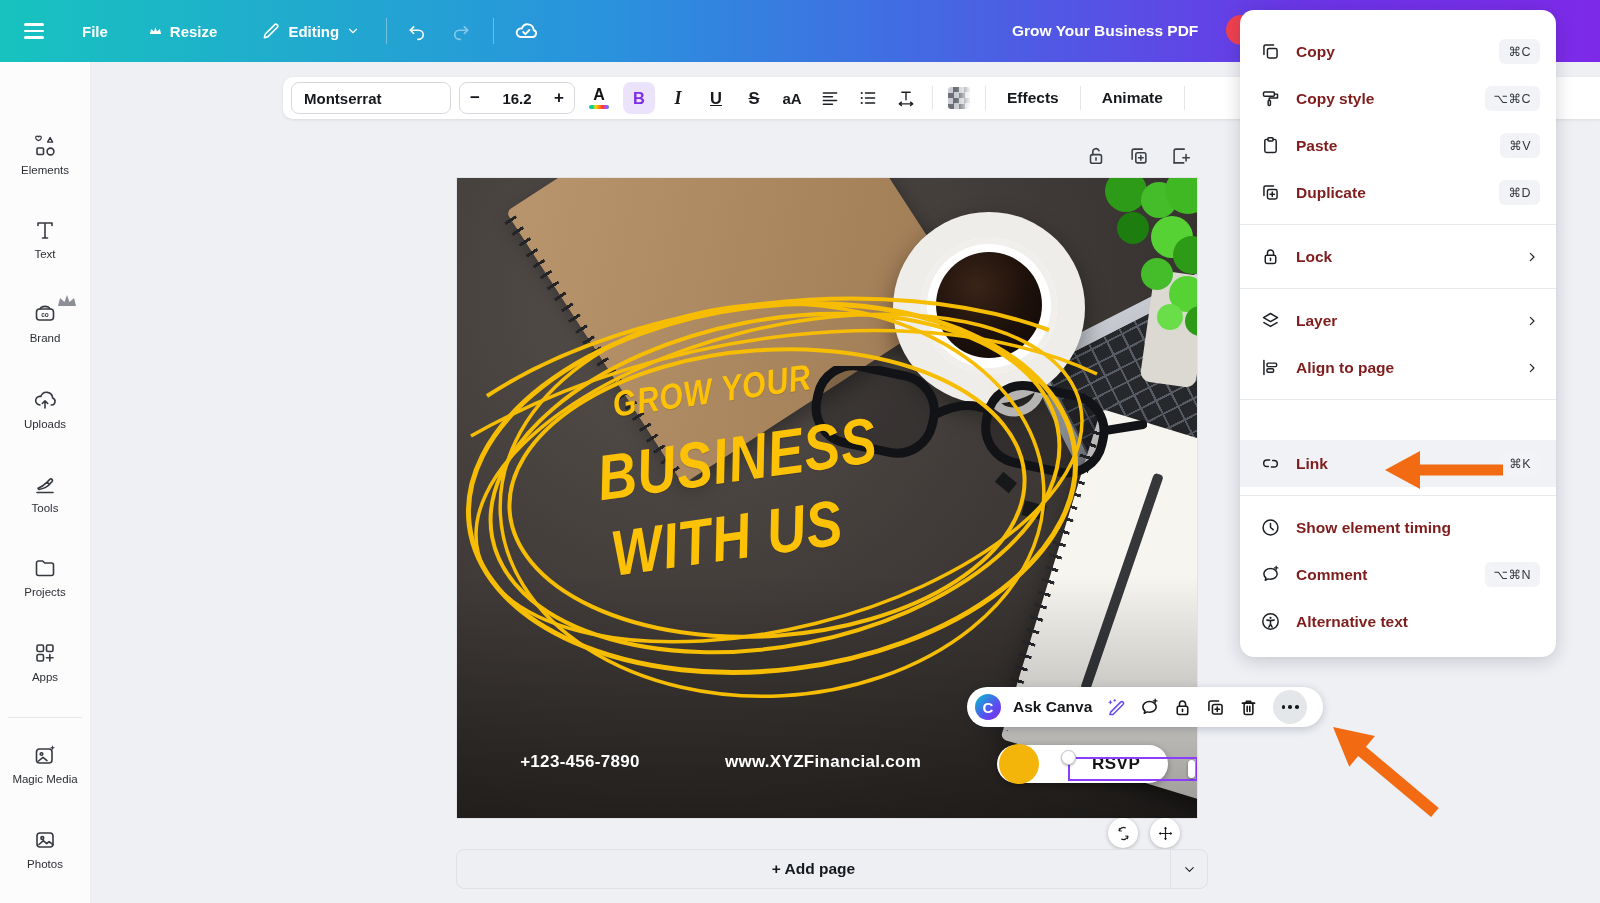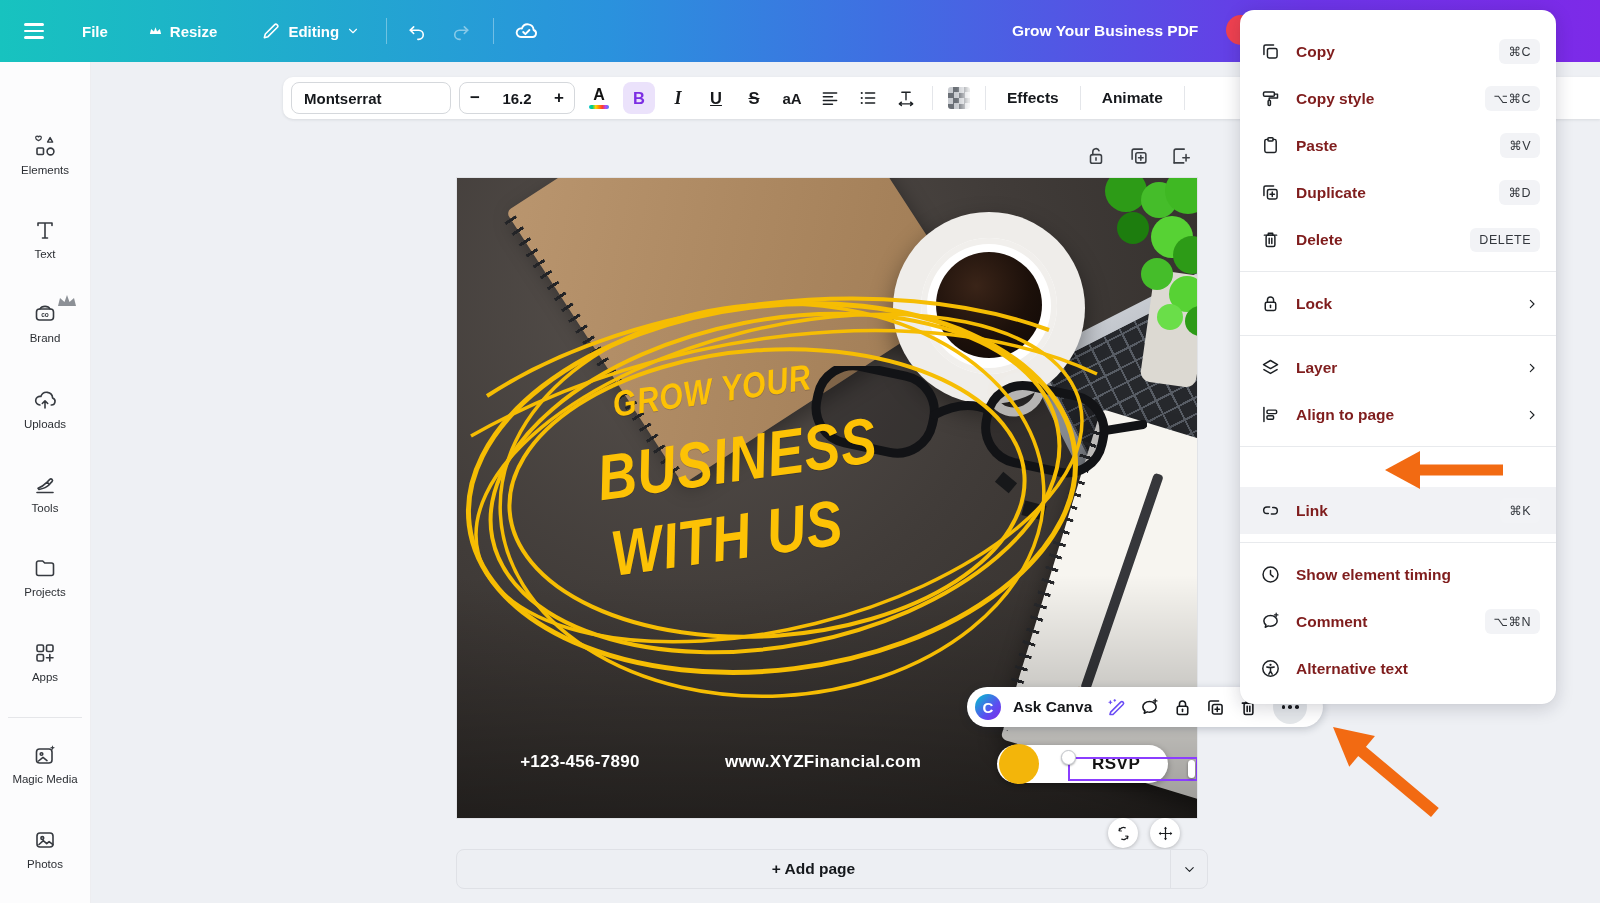--- a/index.html
+++ b/index.html
@@ -492,30 +492,20 @@
     </div>
     <div class="menu-item">
       <svg class="ic mi" viewBox="0 0 24 24">
           <rect x="8.5" y="8.5" width="11" height="11" rx="2"></rect>
           <path d="M15.5 4.5H6.5a2 2 0 0 0-2 2v9"></path>
           <path d="M14 11.5v5M11.5 14h5"></path>
         </svg>
       <span class="label">Duplicate</span>
       <span class="shortcut">⌘D</span>
     </div>
-    <div class="menu-item">
-      <svg class="ic mi" viewBox="0 0 24 24">
-          <path d="M5 7h14"></path>
-          <path d="M9.5 7V4.8h5V7"></path>
-          <rect x="7" y="7" width="10" height="13" rx="1.8"></rect>
-          <path d="M10.5 10.5v6M13.5 10.5v6"></path>
-        </svg>
-      <span class="label">Delete</span>
-      <span class="shortcut">DELETE</span>
-    </div>
     <div class="menu-divider"></div>
     <div class="menu-item">
       <svg class="ic mi" viewBox="0 0 24 24">
           <rect x="6" y="10.5" width="12" height="9.5" rx="2"></rect>
           <path d="M8.5 10.5V8a3.5 3.5 0 0 1 7 0v2.5"></path>
           <path d="M12 14v2.5"></path>
         </svg>
       <span class="label">Lock</span>
       <svg class="ic chevr" viewBox="0 0 24 24" width="16" height="16">
           <path d="M9.5 6.5l5.5 5.5-5.5 5.5"></path>

